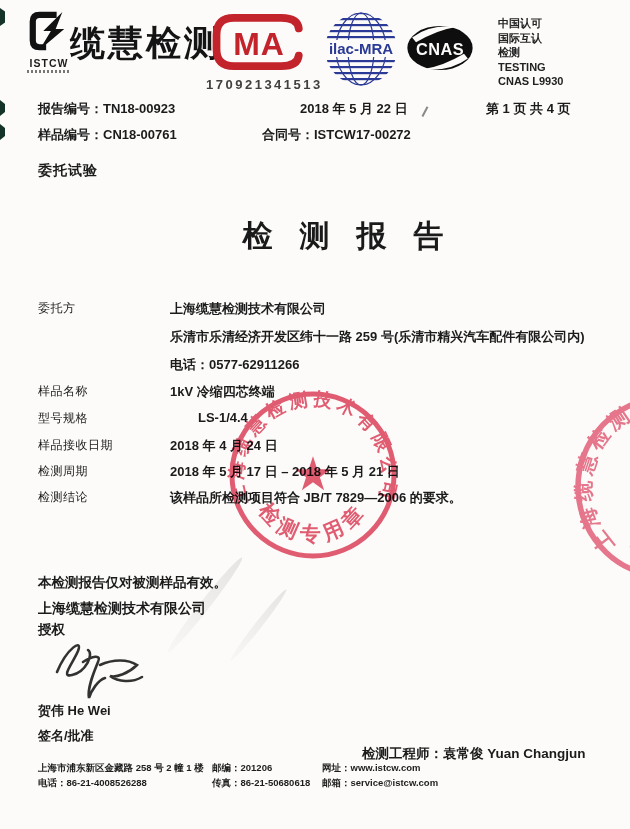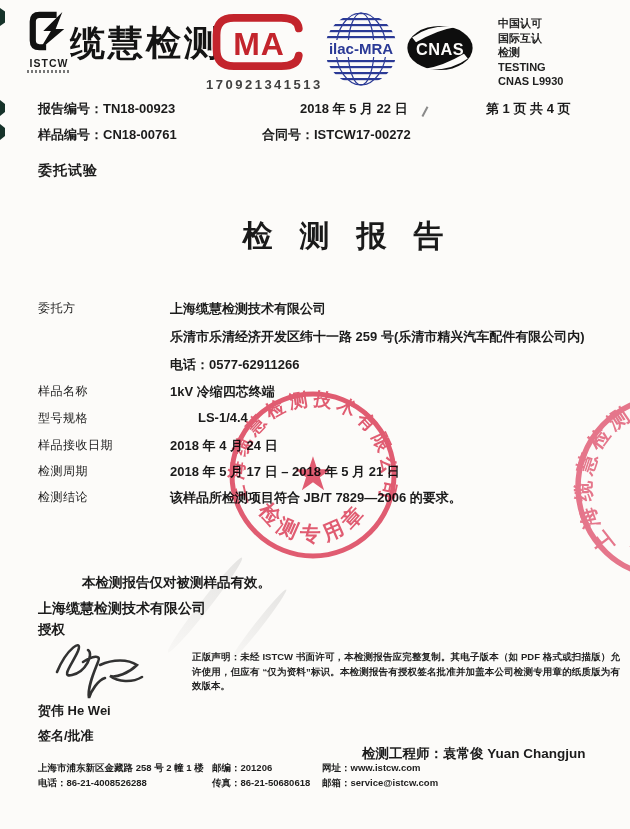--- a/index.html
+++ b/index.html
@@ -161,31 +161,30 @@
     <circle cx="100" cy="100" r="90" stroke="#e4607a" stroke-width="5.5" fill="none"></circle>
     <text font-size="20.5" font-weight="bold" fill="#e4607a" letter-spacing="5">
       <textPath href="#arcTop2" startOffset="50%" text-anchor="middle">上海缆慧检测技术有限公司</textPath>
     </text>
     <text x="100" y="117" font-size="52" fill="#e4607a" text-anchor="middle">★</text>
     <text font-size="23" font-weight="bold" fill="#e4607a" letter-spacing="6">
       <textPath href="#arcBot2" startOffset="50%" text-anchor="middle">检测专用章</textPath>
     </text>
   </svg>
 
-  <div class="abs stmt" style="left:38px;top:574px;margin-left:44px;">本检测报告仅对被测样品有效。</div>
+  <div class="abs stmt" style="left:38px;top:574px;">本检测报告仅对被测样品有效。</div>
   <div class="abs stmt" style="left:38px;top:600px;font-size:14px;">上海缆慧检测技术有限公司</div>
   <div class="abs stmt" style="left:38px;top:621px;">授权</div>
 
   <svg class="abs" style="left:45px;top:632px;" width="110" height="78" viewBox="0 0 110 78">
     <path d="M12 40 C22 16 38 6 33 19 C28 31 15 46 27 43 C41 40 49 22 43 18
              M38 30 C47 24 57 22 53 30 C49 40 42 56 44 66 C46 59 53 48 60 46
              M55 33 C68 27 83 27 92 33 C84 41 71 46 65 44 C73 50 87 51 97 45" stroke="#1c1c1c" stroke-width="2.6" fill="none" stroke-linecap="round" opacity="0.9"></path>
   </svg>
 
-  <div class="abs disclaimer">正版声明：未经 ISTCW 书面许可，本检测报告应完整复制。其电子版本（如 PDF 格式或扫描版）允许使用，但应有 “仅为资料”标识。本检测报告有授权签名批准并加盖本公司检测专用章的纸质版为有效版本。</div>
 
   <div class="abs stmt" style="left:38px;top:702px;font-size:13px;">贺伟  He Wei</div>
   <div class="abs stmt" style="left:38px;top:727px;font-size:13px;">签名/批准</div>
 
   <div class="abs stmt" style="left:362px;top:745px;font-size:13.5px;">
     <span>检测工程师：</span><span>袁常俊 Yuan  Changjun</span>
   </div>
 
   <div class="abs footer" style="left:38px;top:760px;">
     <div>上海市浦东新区金藏路 258 号 2 幢 1 楼</div>

